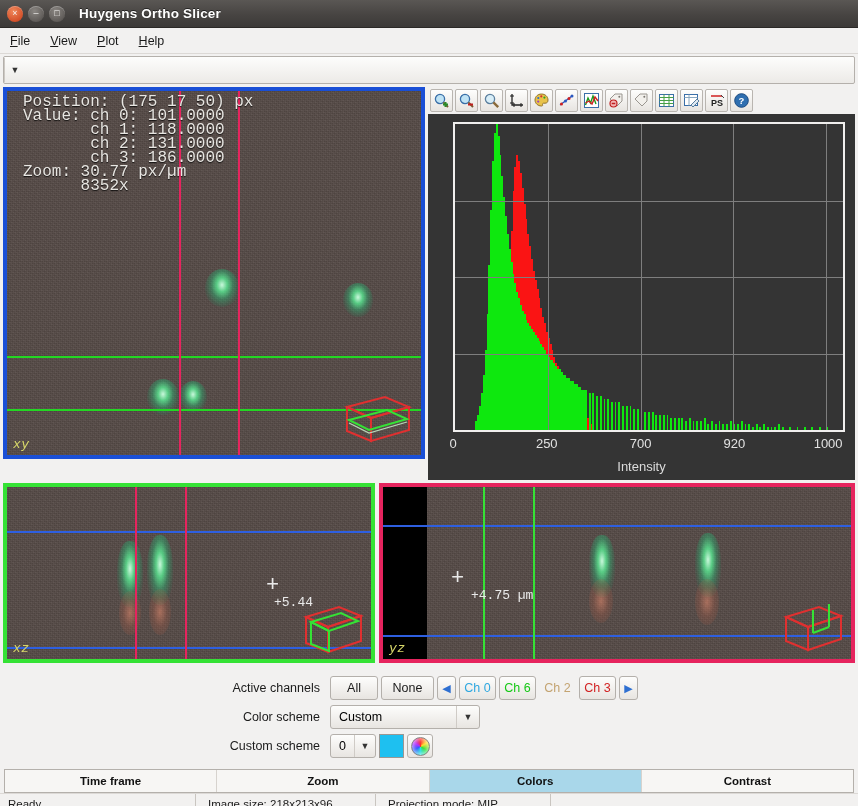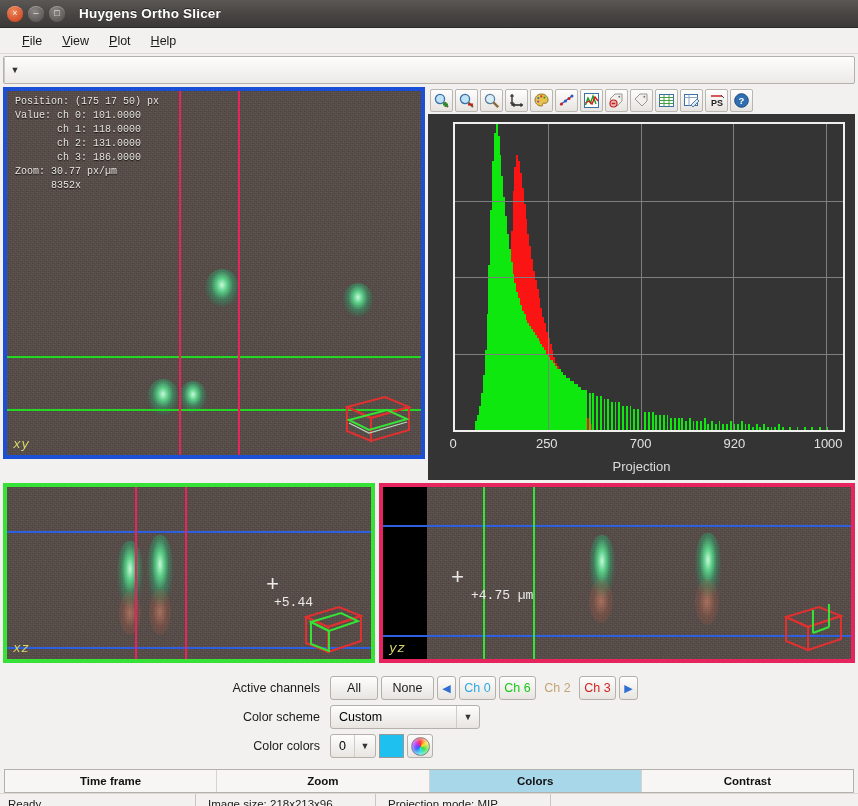--- a/index.html
+++ b/index.html
@@ -25,21 +25,21 @@
   .wbtn.close{background:radial-gradient(circle at 40% 32%,#f0875a,#d4512a 70%,#b23d1c);}
   .wbtn.min{background:radial-gradient(circle at 40% 32%,#8a8682,#605c59 70%,#514e4b);}
   .wbtn.max{background:radial-gradient(circle at 40% 32%,#8a8682,#605c59 70%,#514e4b);}
   .wbtn i{font-style:normal;}
   .wtitle{margin-left:14px;color:#fff;font-weight:bold;font-size:13.5px;
           text-shadow:0 -1px 0 rgba(0,0,0,.55);letter-spacing:.2px;}
 
   
   .menubar{
     height:25px;flex:0 0 25px;background:#f2f1f0;display:flex;align-items:center;
-    padding-left:12px;border-bottom:1px solid #dcd9d6;
+    padding-left:0;border-bottom:1px solid #dcd9d6;
   }
   .menuitem{padding:2px 10px;font-size:12.5px;color:#1a1a1a;cursor:default;}
   .menuitem u{text-decoration:underline;}
 
   
   .filebar{flex:0 0 26px;height:26px;margin:2px 3px 3px 3px;display:flex;
     border:1px solid #b4b0ab;background:linear-gradient(to bottom,#fdfdfc,#eceae7);
     border-radius:2px;align-items:center;}
   .filebar .val{flex:1;padding-left:7px;font-size:12.5px;color:#111;}
   .filebar .arr{width:20px;text-align:center;font-size:9px;color:#333;
@@ -67,22 +67,22 @@
       rgba(20,110,80,0) 100%);}
   .blob.red{background:radial-gradient(ellipse at 50% 50%,
       rgba(235,140,110,.55) 0%,rgba(190,95,70,.26) 45%,rgba(140,70,55,0) 100%);}
   .xline{position:absolute;left:0;right:0;height:2px;}
   .yline{position:absolute;top:0;bottom:0;width:2px;}
   .plabel{position:absolute;left:6px;bottom:3px;font-family:"Liberation Mono",monospace;
     font-size:13px;color:#d8d86a;font-style:italic;letter-spacing:.5px;}
 
   
   #xy-panel{width:422px;height:372px;border:4px solid #1a4fd6;background:#000;}
-  .overlay-txt{position:absolute;left:8px;top:4px;
-    font-family:"Liberation Mono",monospace;font-size:10px;line-height:14px;
+  .overlay-txt{position:absolute;left:16px;top:4px;
+    font-family:"Liberation Mono",monospace;font-size:16px;line-height:14px;
     color:#e8e6e2;white-space:pre;text-shadow:0 1px 1px rgba(0,0,0,.8);}
 
   
   .cube{position:absolute;pointer-events:none;}
 
   
   #hist-panel{flex:1;display:flex;flex-direction:column;}
   .histtools{height:25px;display:flex;align-items:center;gap:2px;padding:1px 2px;
     background:#f2f1f0;}
   .tbtn{width:21px;height:21px;border:1px solid #b9b5b0;border-radius:2px;
@@ -557,21 +557,21 @@
               <div class="grid-h" style="top: 25%;"></div>
             </div>
         </div>
         <div class="xticks" id="xticks">
             <div class="xtick" style="left: 0%;">0</div>
             <div class="xtick" style="left: 23.9234%;">250</div>
             <div class="xtick" style="left: 47.8469%;">700</div>
             <div class="xtick" style="left: 71.7703%;">920</div>
             <div class="xtick" style="left: 95.6938%;">1000</div>
           </div>
-        <div class="hist-xlab">Projection</div>
+        <div class="hist-xlab">Intensity</div>
       </div>
     </div>
   </div>
 
   <div class="midrow">
 
     <div class="panel imgview" id="xz-panel">
       <div class="noise"></div>
       <div class="blob" style="left:110px;top:54px;width:26px;height:66px;border-radius:45%;"></div>
       <div class="blob red" style="left:112px;top:104px;width:22px;height:44px;"></div>
@@ -650,21 +650,21 @@
 
     <div class="crow">
       <div class="clabel">Color scheme</div>
       <div class="combo" style="width:150px;">
         <div class="cv">Custom</div>
         <div class="ca">▼</div>
       </div>
     </div>
 
     <div class="crow">
-      <div class="clabel">Color colors</div>
+      <div class="clabel">Custom scheme</div>
       <div class="seg">
         <div class="combo" style="width:46px;">
           <div class="cv">0</div>
           <div class="ca">▼</div>
         </div>
         <div class="swatch" id="swatch" style="background: rgb(30, 192, 240);"></div>
         <div class="wheel">
           <div class="wheelinner"></div>
         </div>
       </div>

